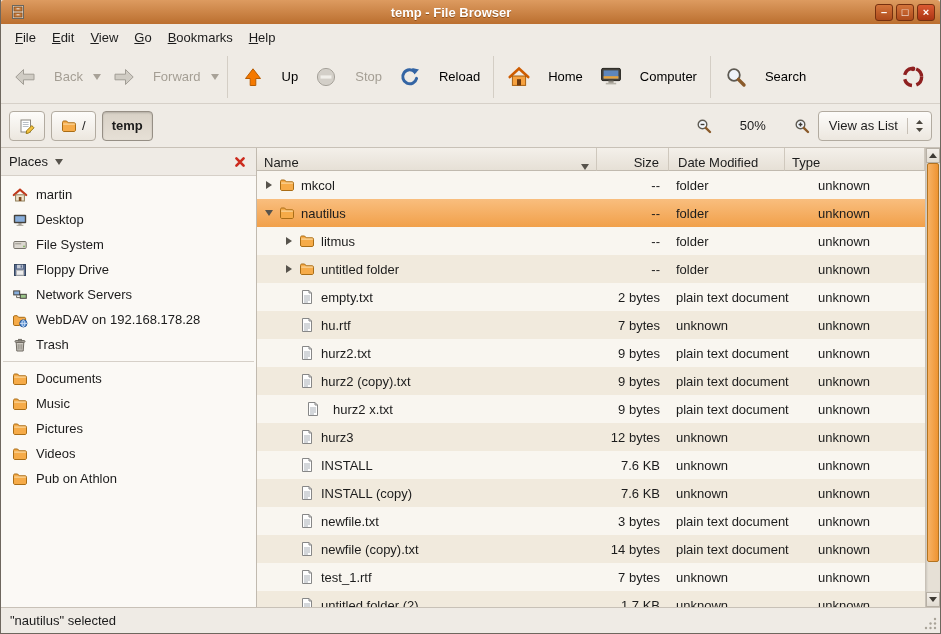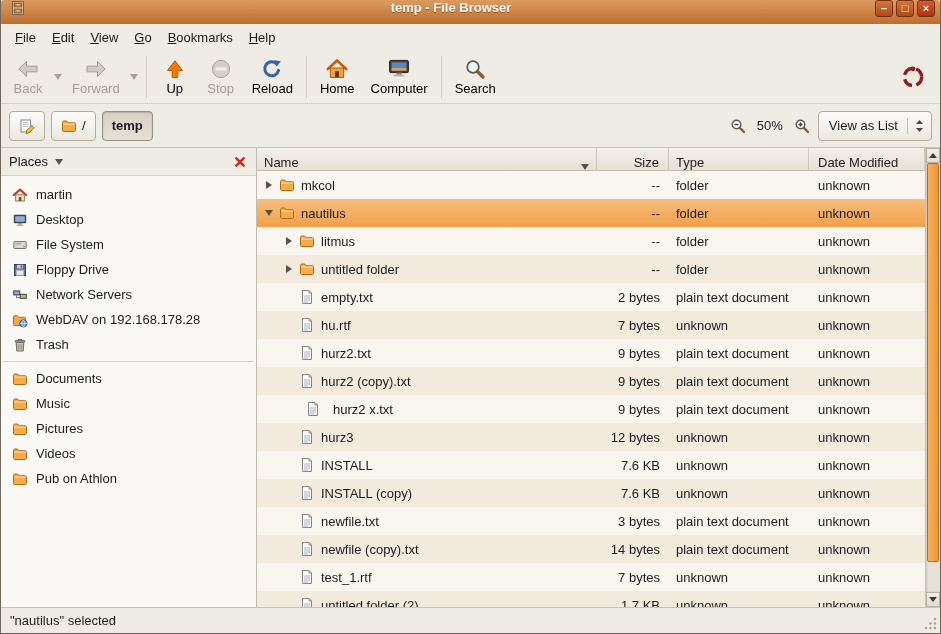--- a/index.html
+++ b/index.html
@@ -1,49 +1,49 @@
 <!DOCTYPE html>
 <html><head>
 <meta charset="utf-8">
 <style>
   *{box-sizing:border-box;margin:0;padding:0}
   html,body{width:941px;height:634px;overflow:hidden}
   body{font-family:"Liberation Sans","DejaVu Sans",sans-serif;font-size:13px;color:#1c1c1c;background:#555}
   .window{position:relative;width:941px;height:634px;display:flex;flex-direction:column;background:#EFEBE5;border:1px solid #6E675E;border-top:none}
 
   
-  .titlebar{height:24px;flex:none;display:flex;align-items:flex-start;padding:0 5px;background:linear-gradient(#DD9B60,#BB6F2F);border-radius:3px 3px 0 0}
+  .titlebar{height:24px;flex:none;display:flex;align-items:center;padding:0 5px;background:linear-gradient(#DD9B60,#BB6F2F);border-radius:3px 3px 0 0}
   .tb-icon{margin:0 4px;line-height:0}
   .tb-title{flex:1;text-align:center;color:#fff;font-weight:bold;font-size:13px;text-shadow:0 1px 0 rgba(100,45,0,.55)}
   .tb-controls{display:flex}
   .wbtn{width:18px;height:17px;margin-left:3px;border:1px solid #76300F;border-radius:3px;background:linear-gradient(#D4753B,#AE4A1B);color:#fff;font-size:11px;line-height:15px;text-align:center;font-weight:bold}
   .wbtn-close{background:linear-gradient(#DB5A32,#AC3413)}
 
   
   .menubar{height:26px;flex:none;display:flex;align-items:center;padding:0 6px;background:#EFEBE5}
   .menu-item{padding:4px 8px}
   .menu-item u{text-decoration:underline}
 
   
   .toolbar{height:54px;flex:none;display:flex;align-items:center;padding:0 4px;background:#EFEBE5;border-bottom:1px solid #D6D0C8}
   .tbtn-wrap{display:flex;align-items:center}
-  .tbtn{display:flex;flex-direction:column;align-items:center;gap:0;padding:3px 8px;min-width:46px}
+  .tbtn{display:flex;flex-direction:row;align-items:center;gap:17px;padding:3px 8px;min-width:46px}
   .tlabel{font-size:13px;color:#000000;white-space:nowrap}
   .tbtn.disabled .tlabel{color:#A49E94}
   .tbtn.disabled .icon{opacity:.8}
   .tdrop{width:13px;height:42px;display:flex;align-items:center;justify-content:center}
   .tsep{width:1px;height:42px;background:#D4CEC5;margin:0 5px}
   .throbber{margin-left:auto;margin-right:10px;line-height:0}
 
   
   .locbar{height:44px;flex:none;display:flex;align-items:center;gap:6px;padding:0 8px;background:#EFEBE5;border-bottom:1px solid #C8C1B7}
   .locbtn{display:flex;align-items:center;gap:5px;height:30px;padding:0 9px;border:1px solid #B2ABA0;border-radius:4px;background:linear-gradient(#FDFCFA,#ECE7DF);font-family:inherit;font-size:13px;color:#1c1c1c}
   .locbtn.active{background:linear-gradient(#D8D1C6,#E6E0D6);border-color:#968F85;box-shadow:inset 0 1px 2px rgba(0,0,0,.18);font-weight:bold}
   .flatbtn{border:none;background:transparent;padding:2px;line-height:0}
-  .zoom-level{margin:0 3px}
+  .zoom-level{margin:0 20px}
   .loc-spacer{flex:1}
   .view-combo{display:flex;align-items:center;height:30px;padding:0 7px 0 10px;border:1px solid #B2ABA0;border-radius:4px;background:linear-gradient(#FDFCFA,#ECE7DF);gap:9px}
   .view-combo .combo-arrows{border-left:1px solid #C7C0B6;padding-left:7px;line-height:0}
 
   
   .content{flex:1;display:flex;min-height:0}
   .sidebar{width:256px;flex:none;display:flex;flex-direction:column;background:#FBF9F5;border-right:1px solid #C1BAAF}
   .sidebar-header{height:28px;flex:none;display:flex;align-items:center;justify-content:space-between;padding:0 8px;background:#EFEBE5;border-bottom:1px solid #D6D0C8}
   .sb-title-wrap{display:flex;align-items:center;gap:7px}
   .sb-close{line-height:0;padding:2px}
@@ -428,25 +428,25 @@
 
     <div class="filearea">
       <div class="list-header" id="list-header">
           <div class="hcell c-name">
             <span>Name</span>
             <span class="tri-down sort-arrow"></span>
           </div>
           <div class="hcell c-size">
             <span>Size</span>
           </div>
+          <div class="hcell c-date">
+            <span>Date Modified</span>
+          </div>
           <div class="hcell c-type">
             <span>Type</span>
-          </div>
-          <div class="hcell c-date">
-            <span>Date Modified</span>
           </div>
         </div>
       <div class="list-rows" id="file-rows">
           <div class="frow">
             <div class="cell c-name" style="padding-left: 4px;">
               <span class="expander">
                 <span class="tri-right"></span>
               </span>
               <span class="icon">
                 <svg width="16" height="16" viewBox="0 0 16 16">

